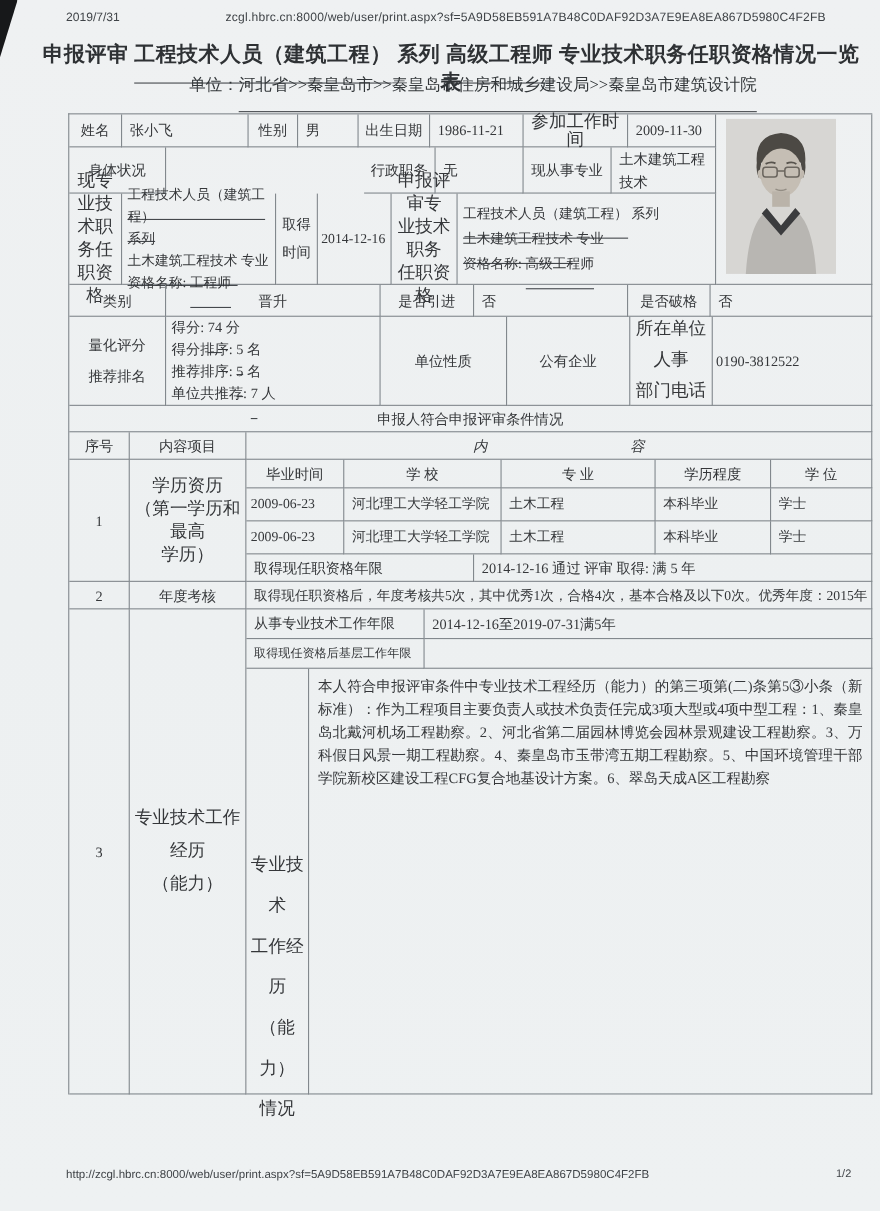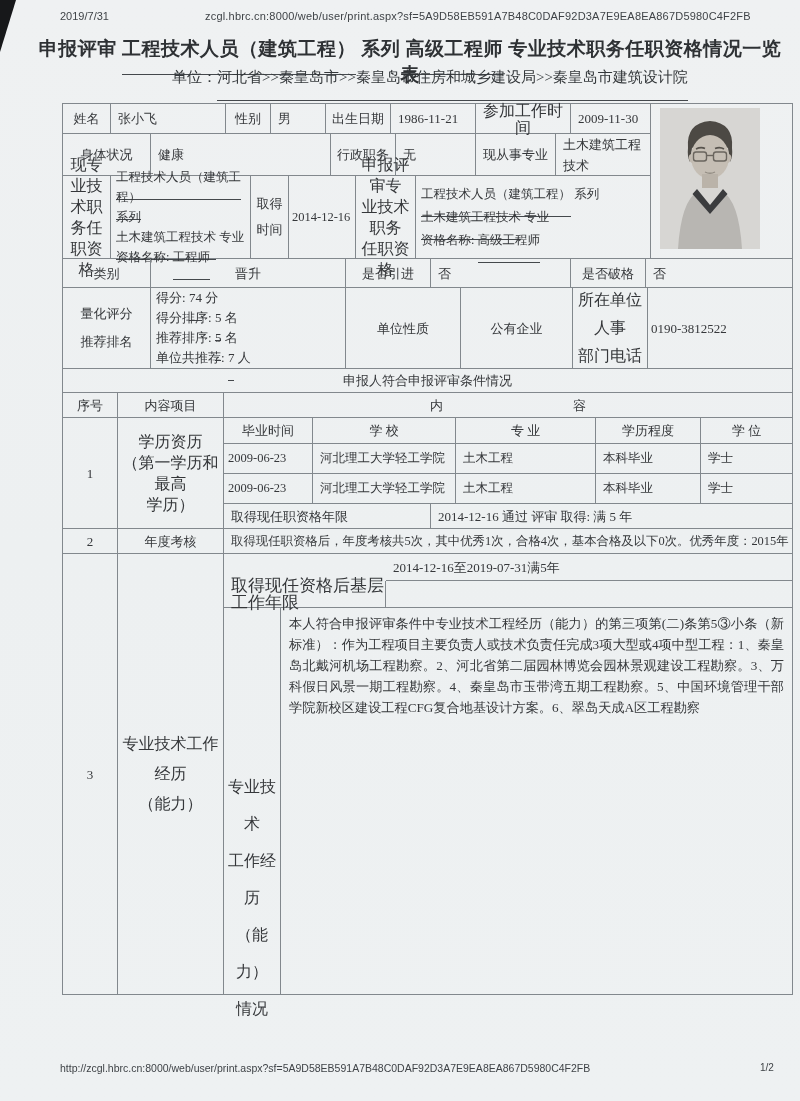--- a/index.html
+++ b/index.html
@@ -31,21 +31,21 @@
   .cl{align-items:flex-start;text-align:left;padding-left:5px;}
   .tl{justify-content:flex-start;}
   .f12{font-size:16px;}
   .lh20 .ln{line-height:20px;}
   .lh21 .ln{line-height:21px;}
   .lh23 .ln{line-height:23px;}
   .lh26 .ln{line-height:26px;}
   .lh28 .ln{line-height:28px;}
   .lh30 .ln{line-height:30px;}
   .lh37 .ln{line-height:37px;}
-  .pre{white-space:pre;}
+  .pre{white-space:pre;font-style:italic;}
   .oneline{white-space:nowrap;overflow:hidden;font-size:12.4px;}
   .longtext{display:block;text-align:justify;padding:5px 8px 5px 8px;
         font-size:13.2px;line-height:21px;}
   .photo-cell{justify-content:flex-start;align-items:flex-start;}
   .photo-frame{margin:4px 0 0 9px;width:100px;height:141px;}
 </style>
 </head>
 <body>
 
 <div class="page">
@@ -62,21 +62,20 @@
     <div class="c" style="left:0;top:0;width:48px;height:30px">姓名</div>
     <div class="c lf" style="left:48px;top:0;width:115px;height:30px">张小飞</div>
     <div class="c" style="left:163px;top:0;width:45px;height:30px">性别</div>
     <div class="c lf" style="left:208px;top:0;width:55px;height:30px">男</div>
     <div class="c" style="left:263px;top:0;width:65px;height:30px">出生日期</div>
     <div class="c lf" style="left:328px;top:0;width:85px;height:30px">1986-11-21</div>
     <div class="c f12" style="left:413px;top:0;width:95px;height:30px">参加工作时间</div>
     <div class="c lf" style="left:508px;top:0;width:80px;height:30px">2009-11-30</div>
 
     <div class="c" style="left:0;top:30px;width:88px;height:42px">身体状况</div>
-    <div class="c lf" style="left:88px;top:30px;width:180px;height:42px">健康</div>
     <div class="c" style="left:268px;top:30px;width:65px;height:42px">行政职务</div>
     <div class="c lf" style="left:333px;top:30px;width:80px;height:42px">无</div>
     <div class="c" style="left:413px;top:30px;width:80px;height:42px">现从事专业</div>
     <div class="c lf lh21" style="left:493px;top:30px;width:95px;height:42px">
         <div class="ln">土木建筑工程</div>
         <div class="ln">技术</div>
       </div>
 
     <div class="c f12 lh21" style="left:0;top:72px;width:48px;height:83px;padding:0 1px">
         <div class="ln">现专业技</div>
@@ -190,22 +189,23 @@
     <div class="c" style="left:0;top:425px;width:55px;height:25px">2</div>
     <div class="c" style="left:55px;top:425px;width:106px;height:25px">年度考核</div>
     <div class="c lf oneline" style="left:161px;top:425px;width:569px;height:25px">取得现任职资格后，年度考核共5次，其中优秀1次，合格4次，基本合格及以下0次。优秀年度：2015年</div>
 
     <div class="c" style="left:0;top:450px;width:55px;height:441px">3</div>
     <div class="c f12 lh30" style="left:55px;top:450px;width:106px;height:441px">
         <div class="ln">专业技术工作经历</div>
         <div class="ln">（能力）</div>
       </div>
 
+    <div class="c lf" style="left:161px;top:450px;width:162px;height:27px;font-size:12.8px">从事专业技术工作年限</div>
     <div class="c lf" style="left:323px;top:450px;width:407px;height:27px">2014-12-16至2019-07-31满5年</div>
-    <div class="c lf" style="left:161px;top:477px;width:162px;height:27px;font-size:17px">取得现任资格后基层工作年限</div>
+    <div class="c lf" style="left:161px;top:477px;width:162px;height:27px;font-size:11px">取得现任资格后基层工作年限</div>
     <div class="c lf" style="left:323px;top:477px;width:407px;height:27px"></div>
 
     <div class="c f12 lh37 tl" style="left:161px;top:504px;width:57px;height:387px;padding-top:160px">
         <div class="ln">专业技术</div>
         <div class="ln">工作经历</div>
         <div class="ln">（能力）</div>
         <div class="ln">情况</div>
       </div>
     <div class="c longtext" style="left:218px;top:504px;width:512px;height:387px">本人符合申报评审条件中专业技术工程经历（能力）的第三项第(二)条第5③小条（新标准）：作为工程项目主要负责人或技术负责任完成3项大型或4项中型工程：1、秦皇岛北戴河机场工程勘察。2、河北省第二届园林博览会园林景观建设工程勘察。3、万科假日风景一期工程勘察。4、秦皇岛市玉带湾五期工程勘察。5、中国环境管理干部学院新校区建设工程CFG复合地基设计方案。6、翠岛天成A区工程勘察</div>
 

